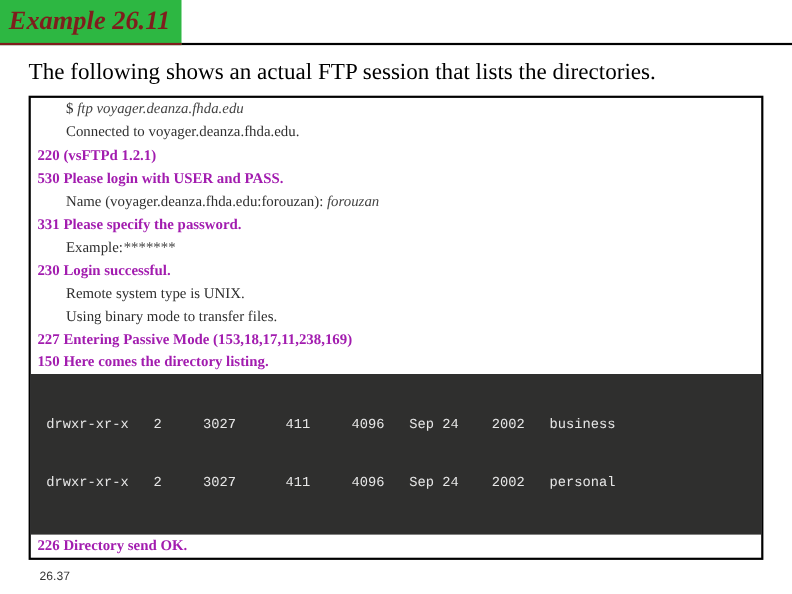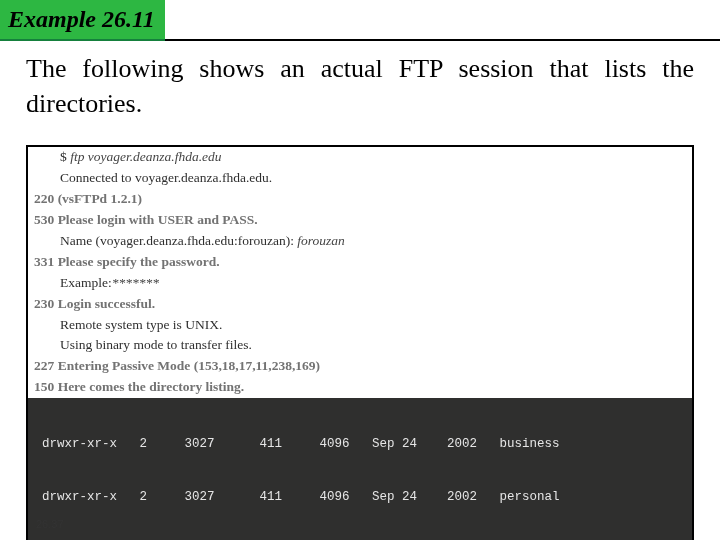--- a/index.html
+++ b/index.html
@@ -7,49 +7,49 @@
     margin: 0;
     padding: 0;
     width: 720px;
     height: 540px;
     background: #fff;
     font-family: Georgia, 'Times New Roman', serif;
     position: relative;
   }
   .header {
     background: #2db742;
-    color: #000000;
+    color: #7f1d1d;
     font-style: italic;
     font-weight: bold;
     font-size: 24px;
     padding: 6px 10px 6px 8px;
     display: inline-block;
-    border-bottom: 2px solid #15803d;
+    border-bottom: 2px solid #7f1d1d;
   }
   .header-rule {
     border-bottom: 2px solid #000;
     height: 0;
     margin-top: -2px;
   }
   .intro {
-    font-size: 26px;
-    padding: 10px 26px 24px 26px;
+    font-size: 21px;
+    padding: 10px 26px 8px 26px;
     text-align: justify;
     line-height: 1.35;
   }
   .terminal {
     margin: 0 26px 0 26px;
     border: 2px solid #000;
     font-family: Georgia, 'Times New Roman', serif;
     font-size: 13.5px;
     line-height: 1.55;
   }
   .tline { padding: 0 6px; white-space: pre; }
   .plain { color: #2f2f2f; padding-left: 32px; }
-  .server { color: #737373; font-weight: bold; }
+  .server { color: #a21caf; font-weight: bold; }
   .user-input { font-style: italic; color: #444; }
   .darkblock {
     background: #2f2f2e;
     color: #e6e6e6;
     font-family: "Courier New", monospace;
     font-size: 12.5px;
     padding: 3px 14px;
     white-space: pre;
     line-height: 1.4;
   }

